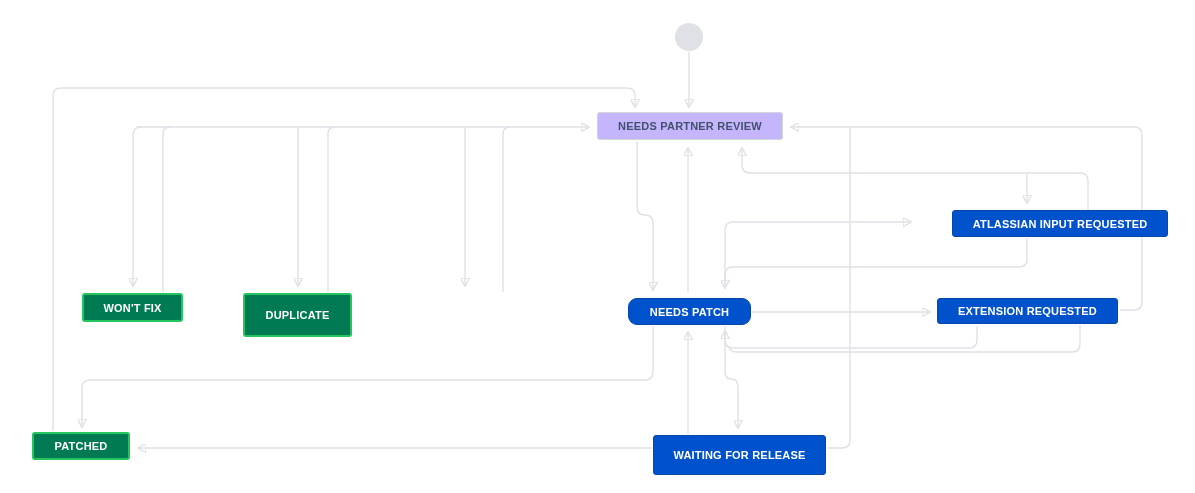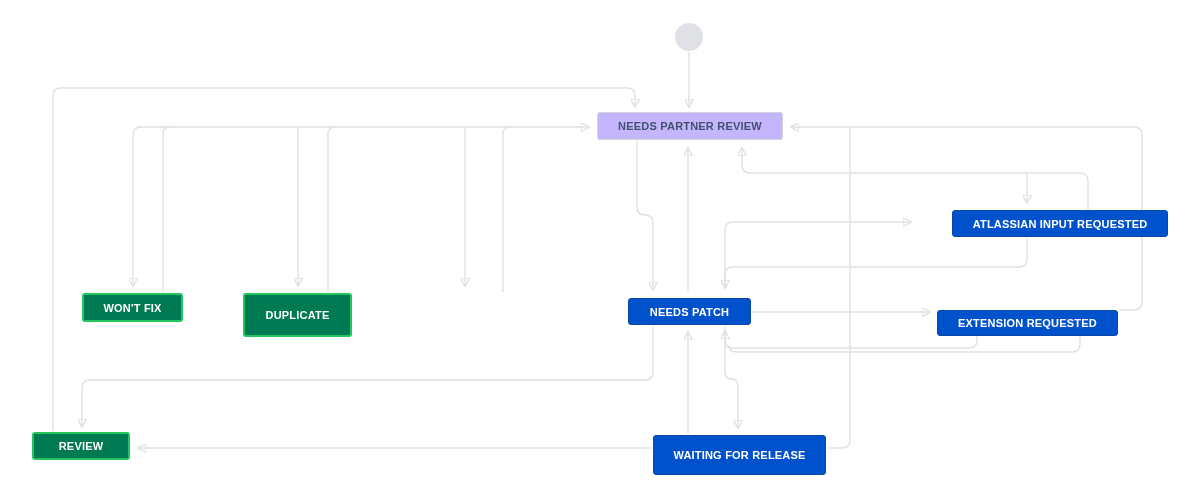--- a/index.html
+++ b/index.html
@@ -95,23 +95,23 @@
 
   <div class="start-circle"></div>
 
   <div class="node gray" style="left:597px;top:112px;width:186px;height:28px;">NEEDS PARTNER REVIEW</div>
 
   <div class="node green" style="left:82px;top:293px;width:101px;height:29px;">WON'T FIX</div>
 
   <div class="node green" style="left:243px;top:293px;width:109px;height:44px;">DUPLICATE</div>
 
 
-  <div class="node blue" style="left:628px;top:298px;width:123px;height:27px;">NEEDS PATCH</div>
+  <div class="node blue" style="left:628px;top:298px;width:123px;height:27px;border-radius:9px;">NEEDS PATCH</div>
 
   <div class="node blue" style="left:952px;top:210px;width:216px;height:27px;">ATLASSIAN INPUT REQUESTED</div>
 
-  <div class="node blue" style="left:937px;top:298px;width:181px;height:26px;margin-top:12px;">EXTENSION REQUESTED</div>
+  <div class="node blue" style="left:937px;top:298px;width:181px;height:26px;">EXTENSION REQUESTED</div>
 
   <div class="node blue" style="left:653px;top:435px;width:173px;height:40px;">WAITING FOR RELEASE</div>
 
-  <div class="node green" style="left:32px;top:432px;width:98px;height:28px;">REVIEW</div>
+  <div class="node green" style="left:32px;top:432px;width:98px;height:28px;">PATCHED</div>
 
 </div>
 
 </body></html>

